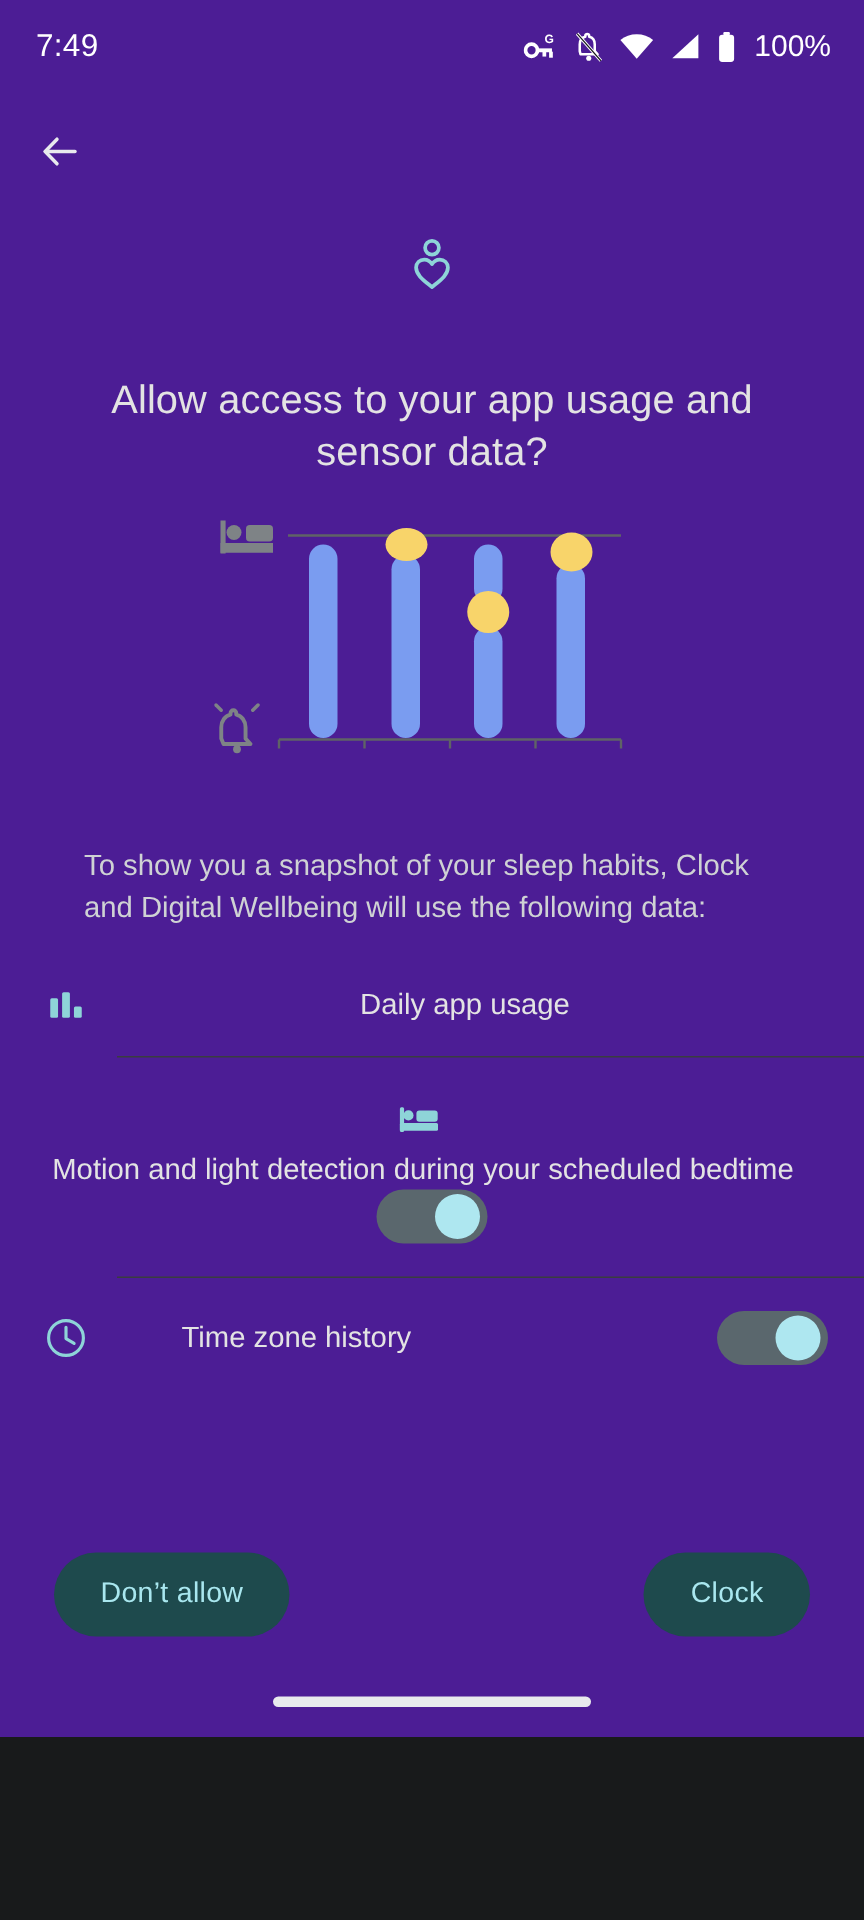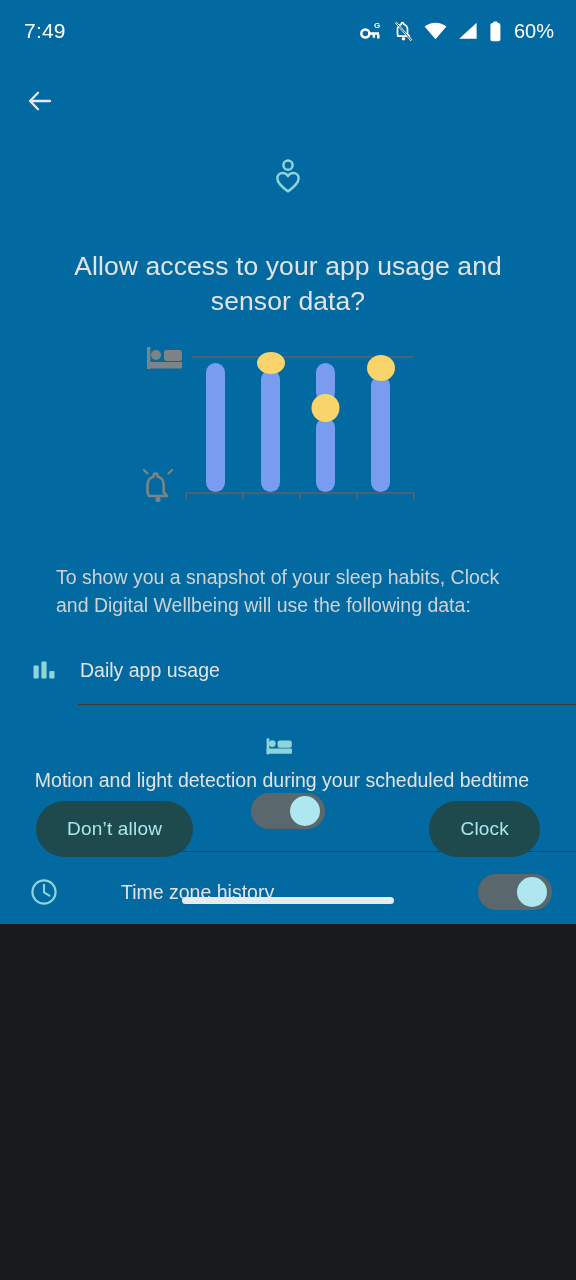--- a/index.html
+++ b/index.html
@@ -4,22 +4,22 @@
 <style>
   * { margin:0; padding:0; box-sizing:border-box; }
   html, body {
     width:576px; height:1280px;
     background:#181a1b;
     font-family:"Liberation Sans", sans-serif;
     overflow:hidden;
   }
   #screen {
     position:relative;
-    width:576px; height:924px;
-    background:#0369a1;
+    width:576px; height:1158px;
+    background:#4c1d95;
     color:#e8eaed;
   }
 
   
   #status-bar {
     position:absolute; top:0; left:0; width:576px; height:62px;
     display:flex; align-items:center; justify-content:space-between;
     padding:0 22px 0 24px;
   }
   #status-time { font-size:21px; font-weight:500; color:#ffffff; letter-spacing:.2px; }
@@ -73,21 +73,21 @@
   }
   .perm-label {
     flex:1;
     font-size:19.5px; line-height:26px; color:#e3e3e3; font-weight:400;
     padding-right:12px;
   }
   .perm-divider {
     height:1px; background:#3a3d3f;
     margin-left:78px; margin-right:0;
   }
-  .row-pad-1 { padding-top:14px; padding-bottom:14px; }
+  .row-pad-1 { padding-top:14px; padding-bottom:14px;text-align:center; }
   .row-pad-2 { padding-top:22px; padding-bottom:22px;flex-direction:column; }
   .row-pad-3 { padding-top:20px; padding-bottom:20px;gap:41px; }
 
   
   .toggle {
     position:relative;
     width:74px; min-width:74px; height:36px;
     border-radius:18px;
     background:#5a676d;
   }
@@ -165,21 +165,21 @@
         </svg>
       </span>
 
       <span>
         <svg width="13" height="21" viewBox="0 0 13 21">
           <rect x="4.2" y="0.4" width="4.4" height="2.1" rx="0.8" fill="#ffffff"></rect>
           <rect x="1.4" y="2.1" width="10" height="18.2" rx="2.1" fill="#ffffff"></rect>
         </svg>
       </span>
 
-      <span id="battery-text">60%</span>
+      <span id="battery-text">100%</span>
     </div>
   </div>
 
   <div id="back-button">
     <span>
       <svg width="26" height="26" viewBox="0 0 26 26">
         <line x1="3.2" y1="13" x2="23" y2="13" stroke="#e8eaed" stroke-width="2.3" stroke-linecap="round"></line>
         <polyline points="11,4.8 3.1,13 11,21.2" fill="none" stroke="#e8eaed" stroke-width="2.3" stroke-linecap="round" stroke-linejoin="round"></polyline>
       </svg>
     </span>

